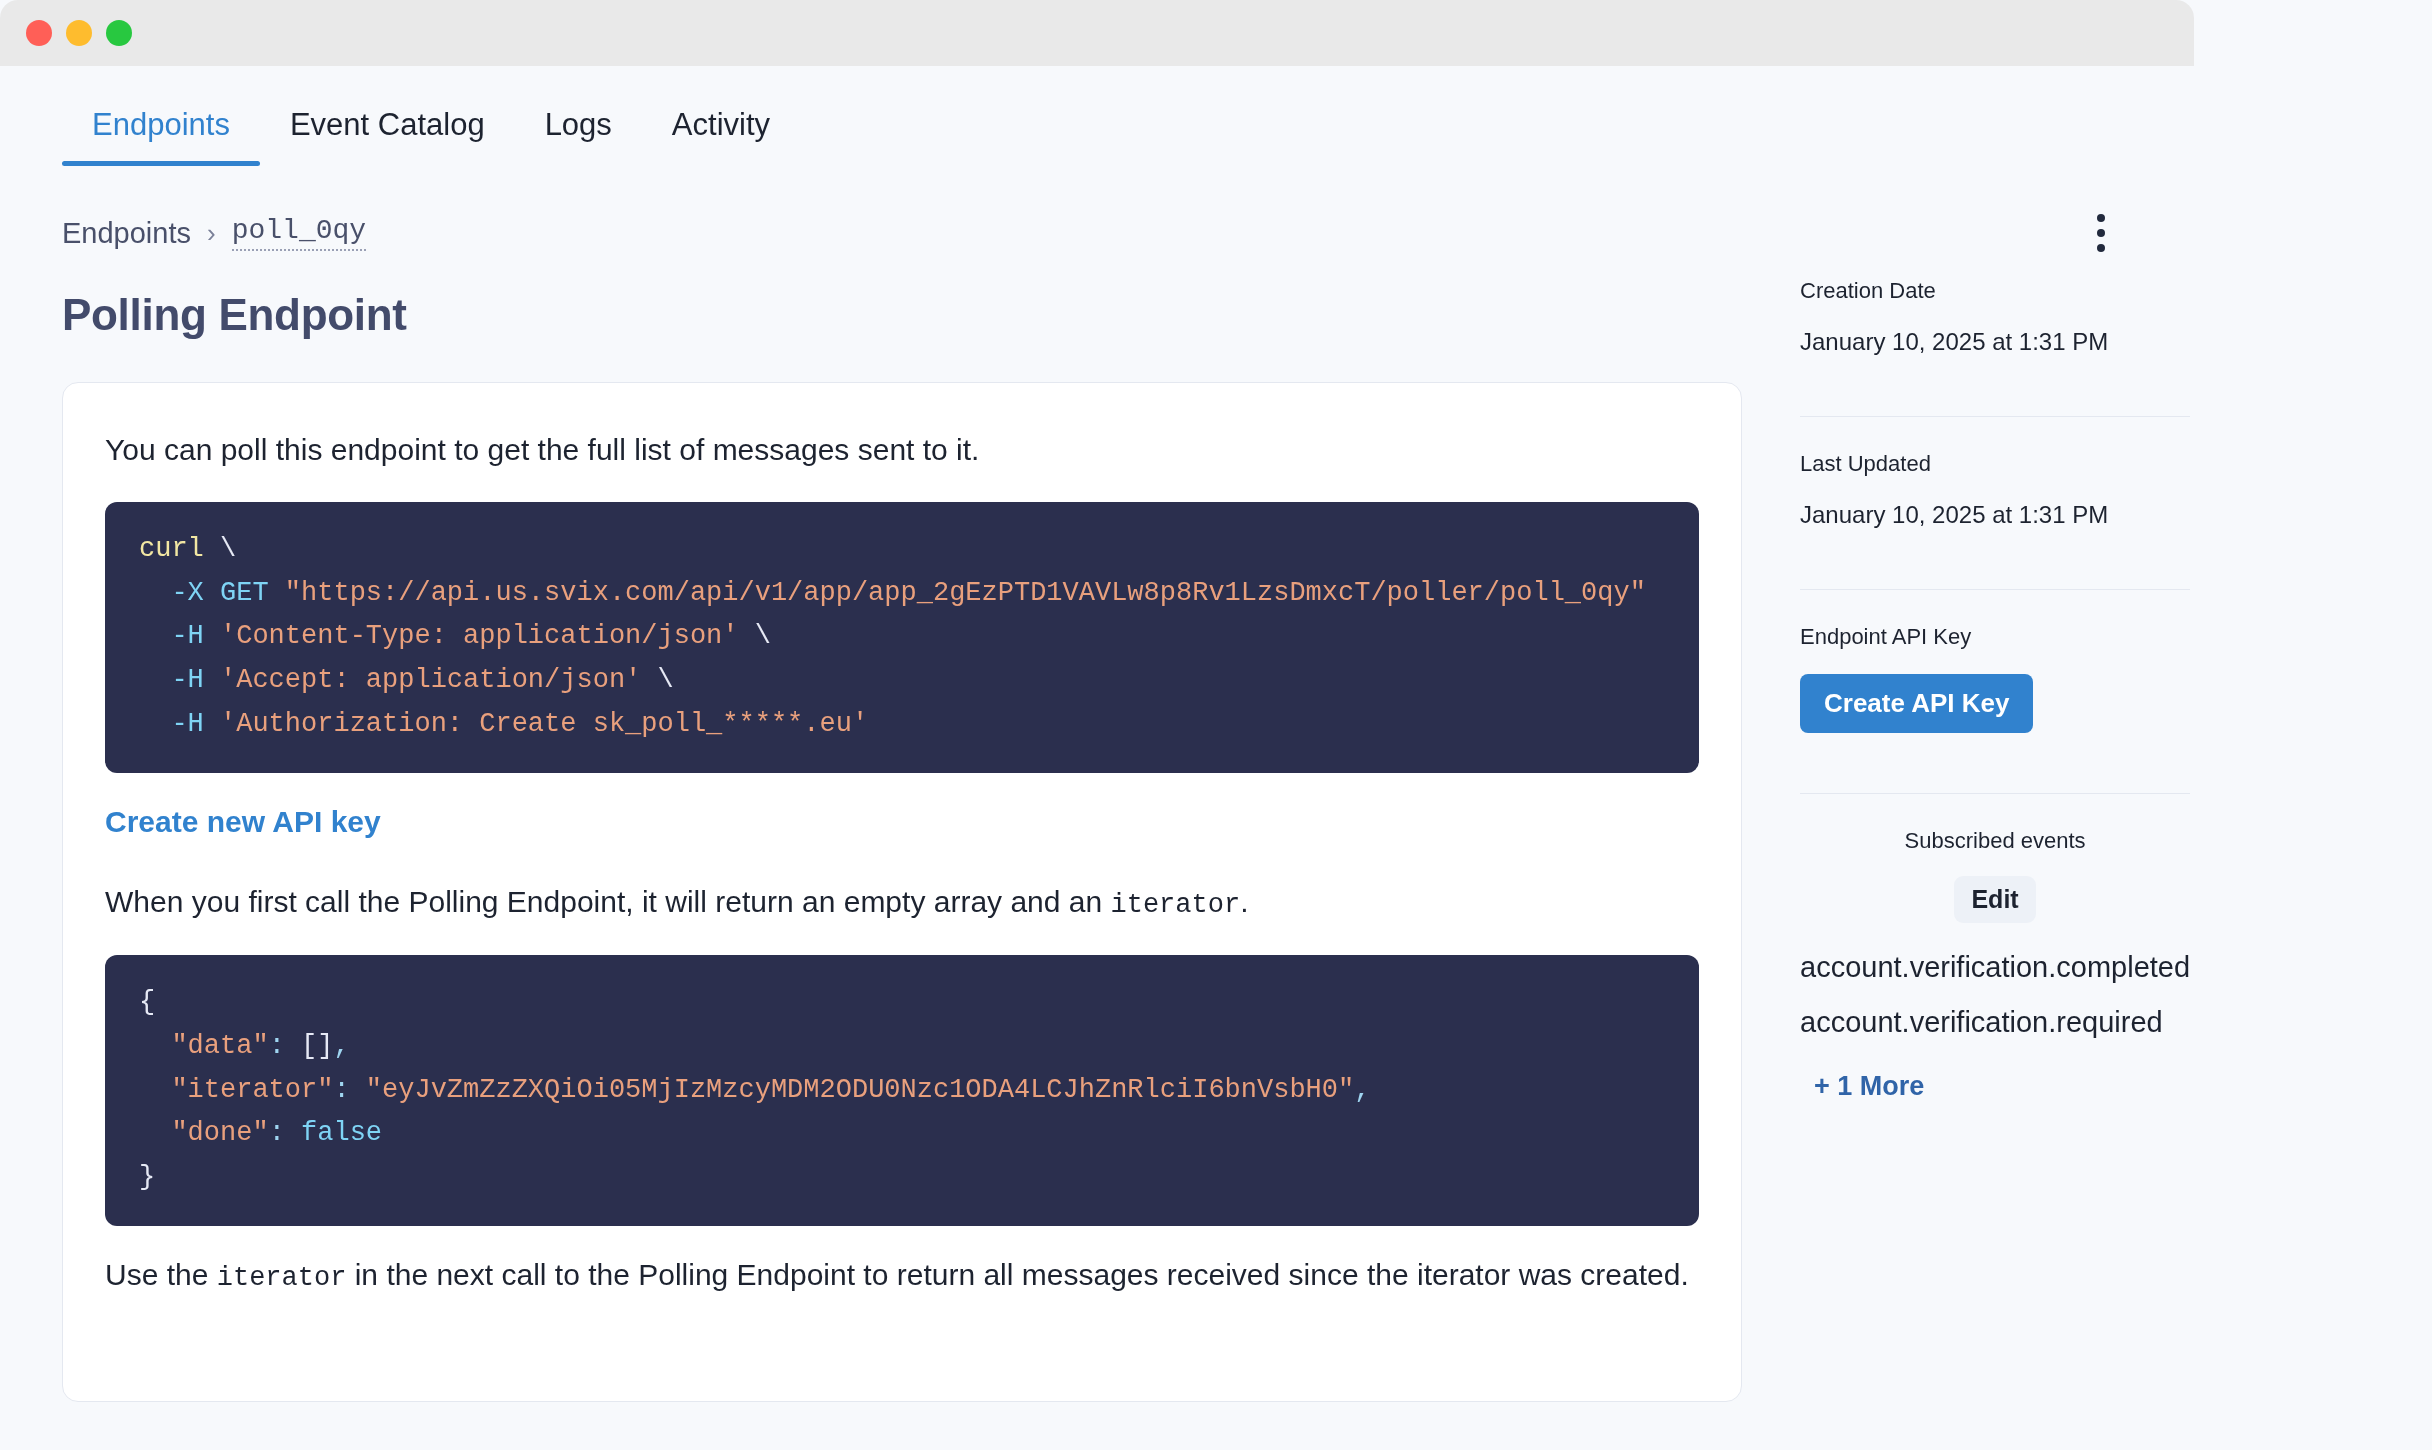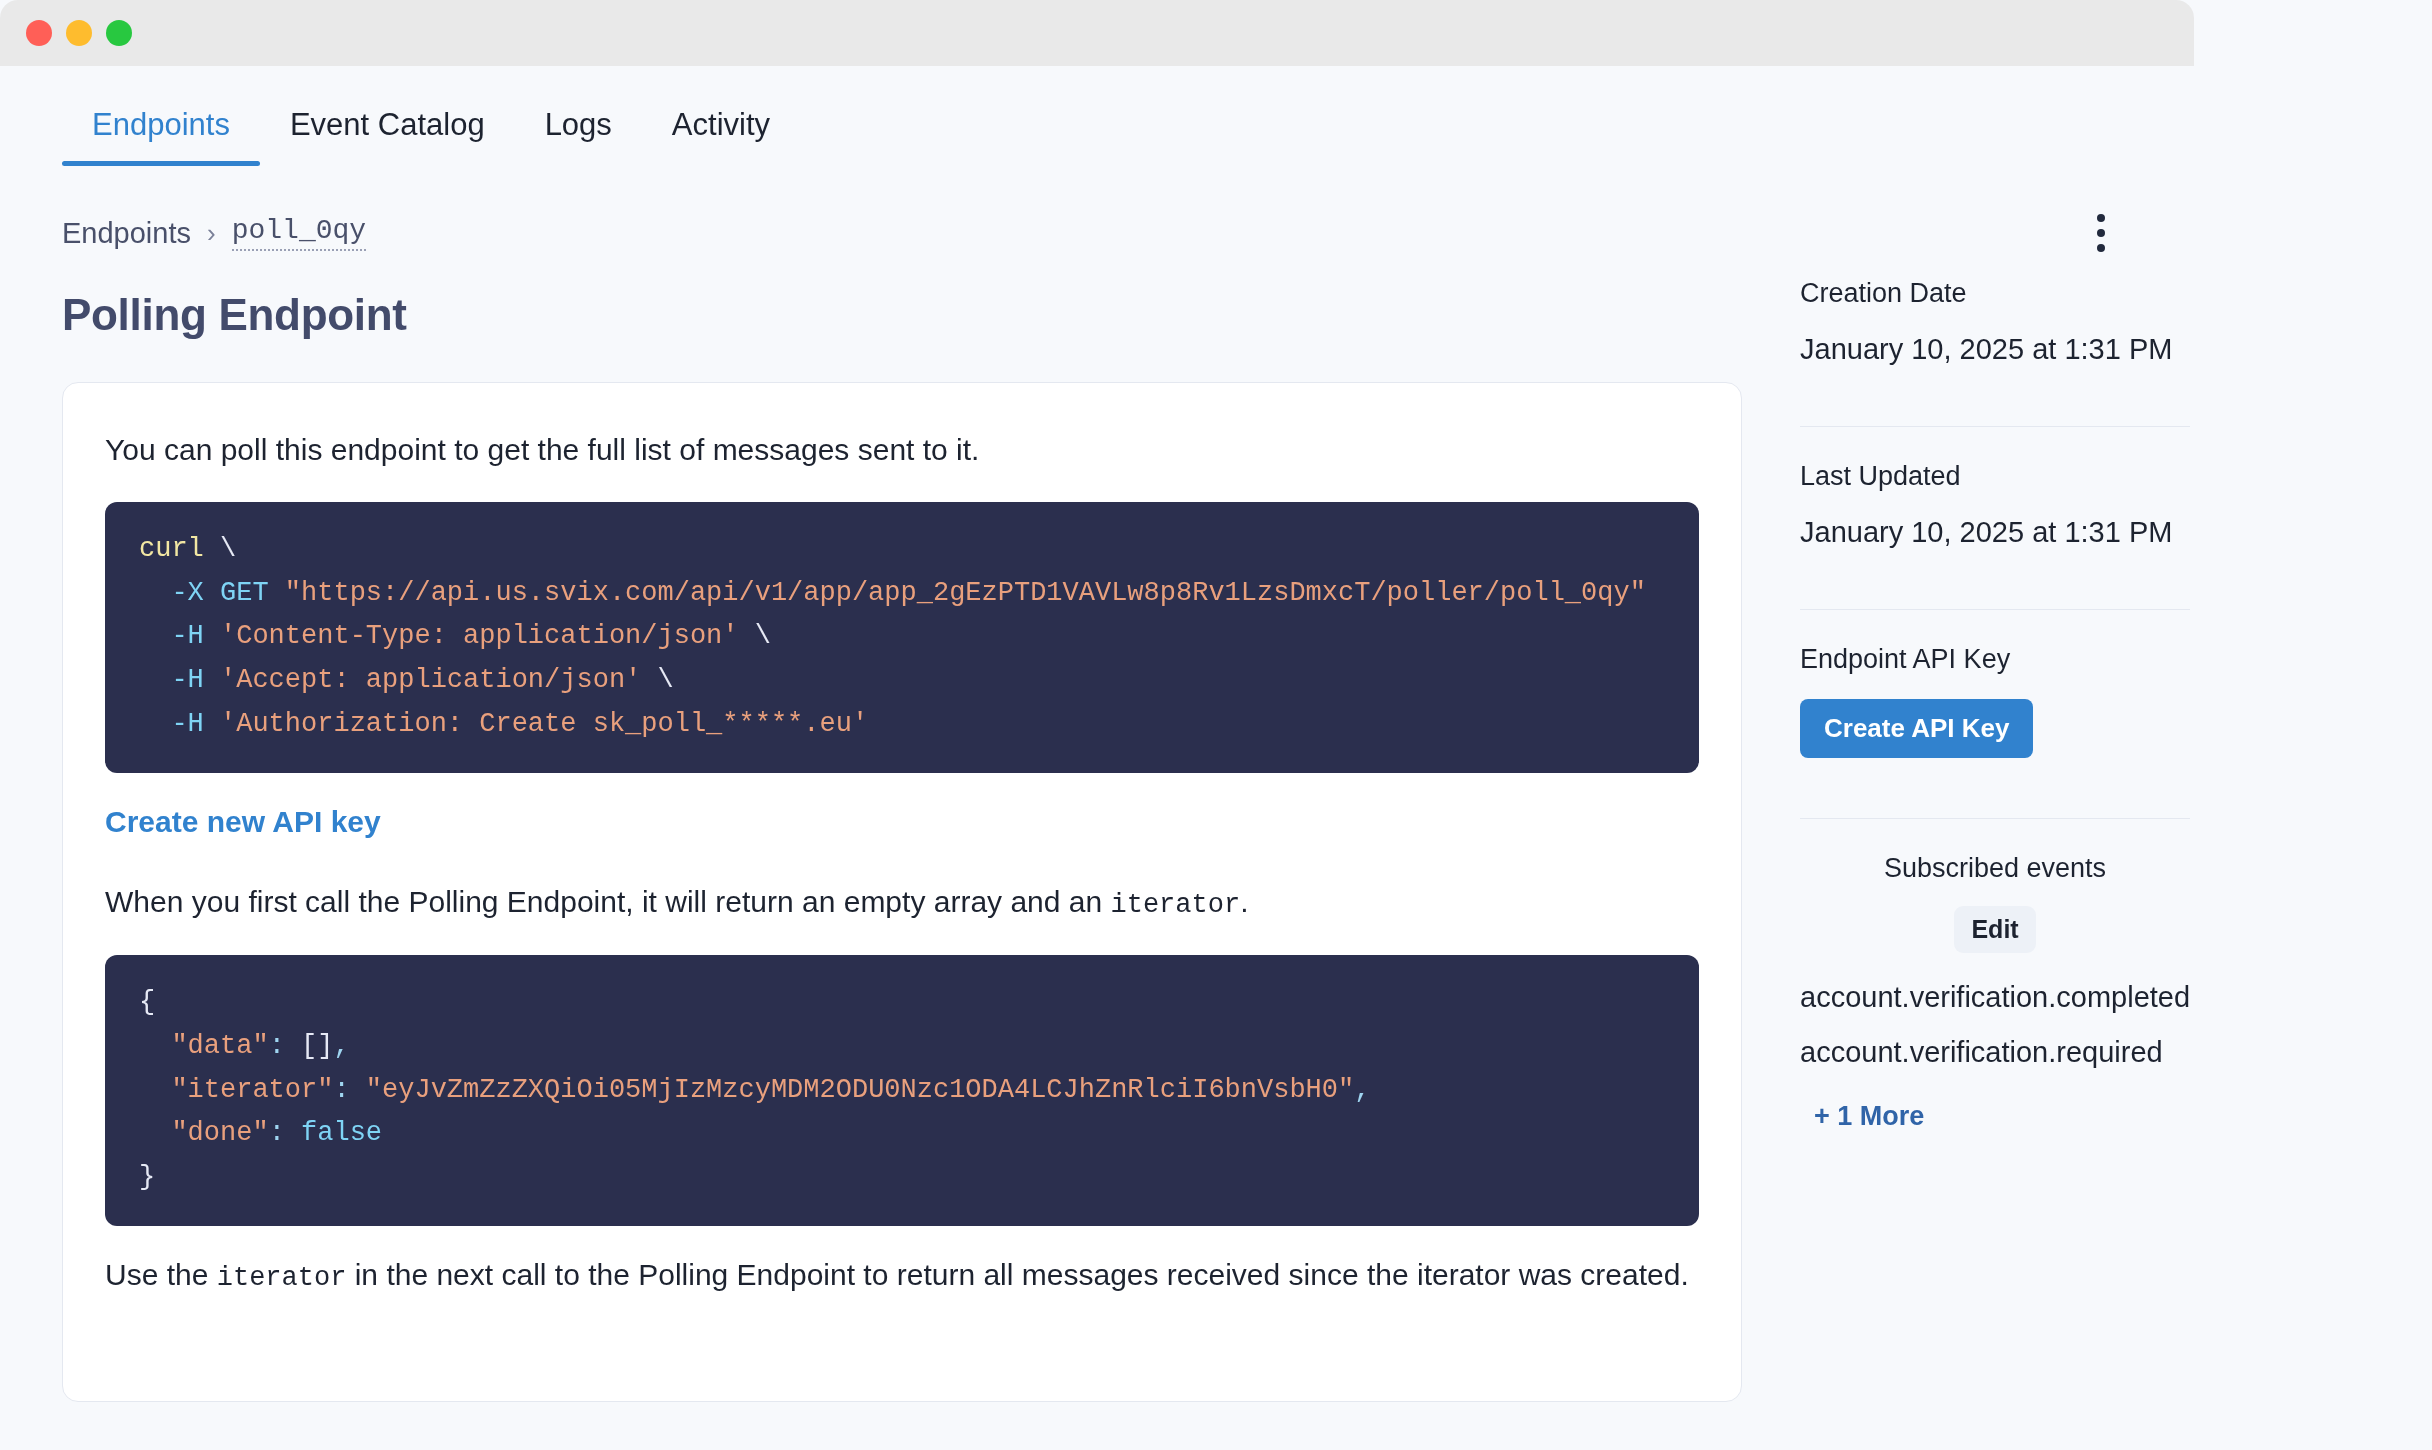--- a/index.html
+++ b/index.html
@@ -197,26 +197,26 @@
     color: #3182ce;
     cursor: pointer;
   }
 
   .spacer-32 { height: 40px; }
   .spacer-24 { height: 26px; }
 
   
   .side-block { padding-bottom: 30px; }
   .side-label {
-    font-size: 27px;
+    font-size: 22px;
     color: #1d2330;
     margin-bottom: 24px;
   }
   .side-value {
-    font-size: 29px;
+    font-size: 24px;
     color: #1d2330;
   }
   .side-divider {
     height: 1px;
     background: #e4e8f0;
     margin: 30px 0 34px 0;
   }
   .btn-primary {
     display: inline-block;
     background: #3182ce;

